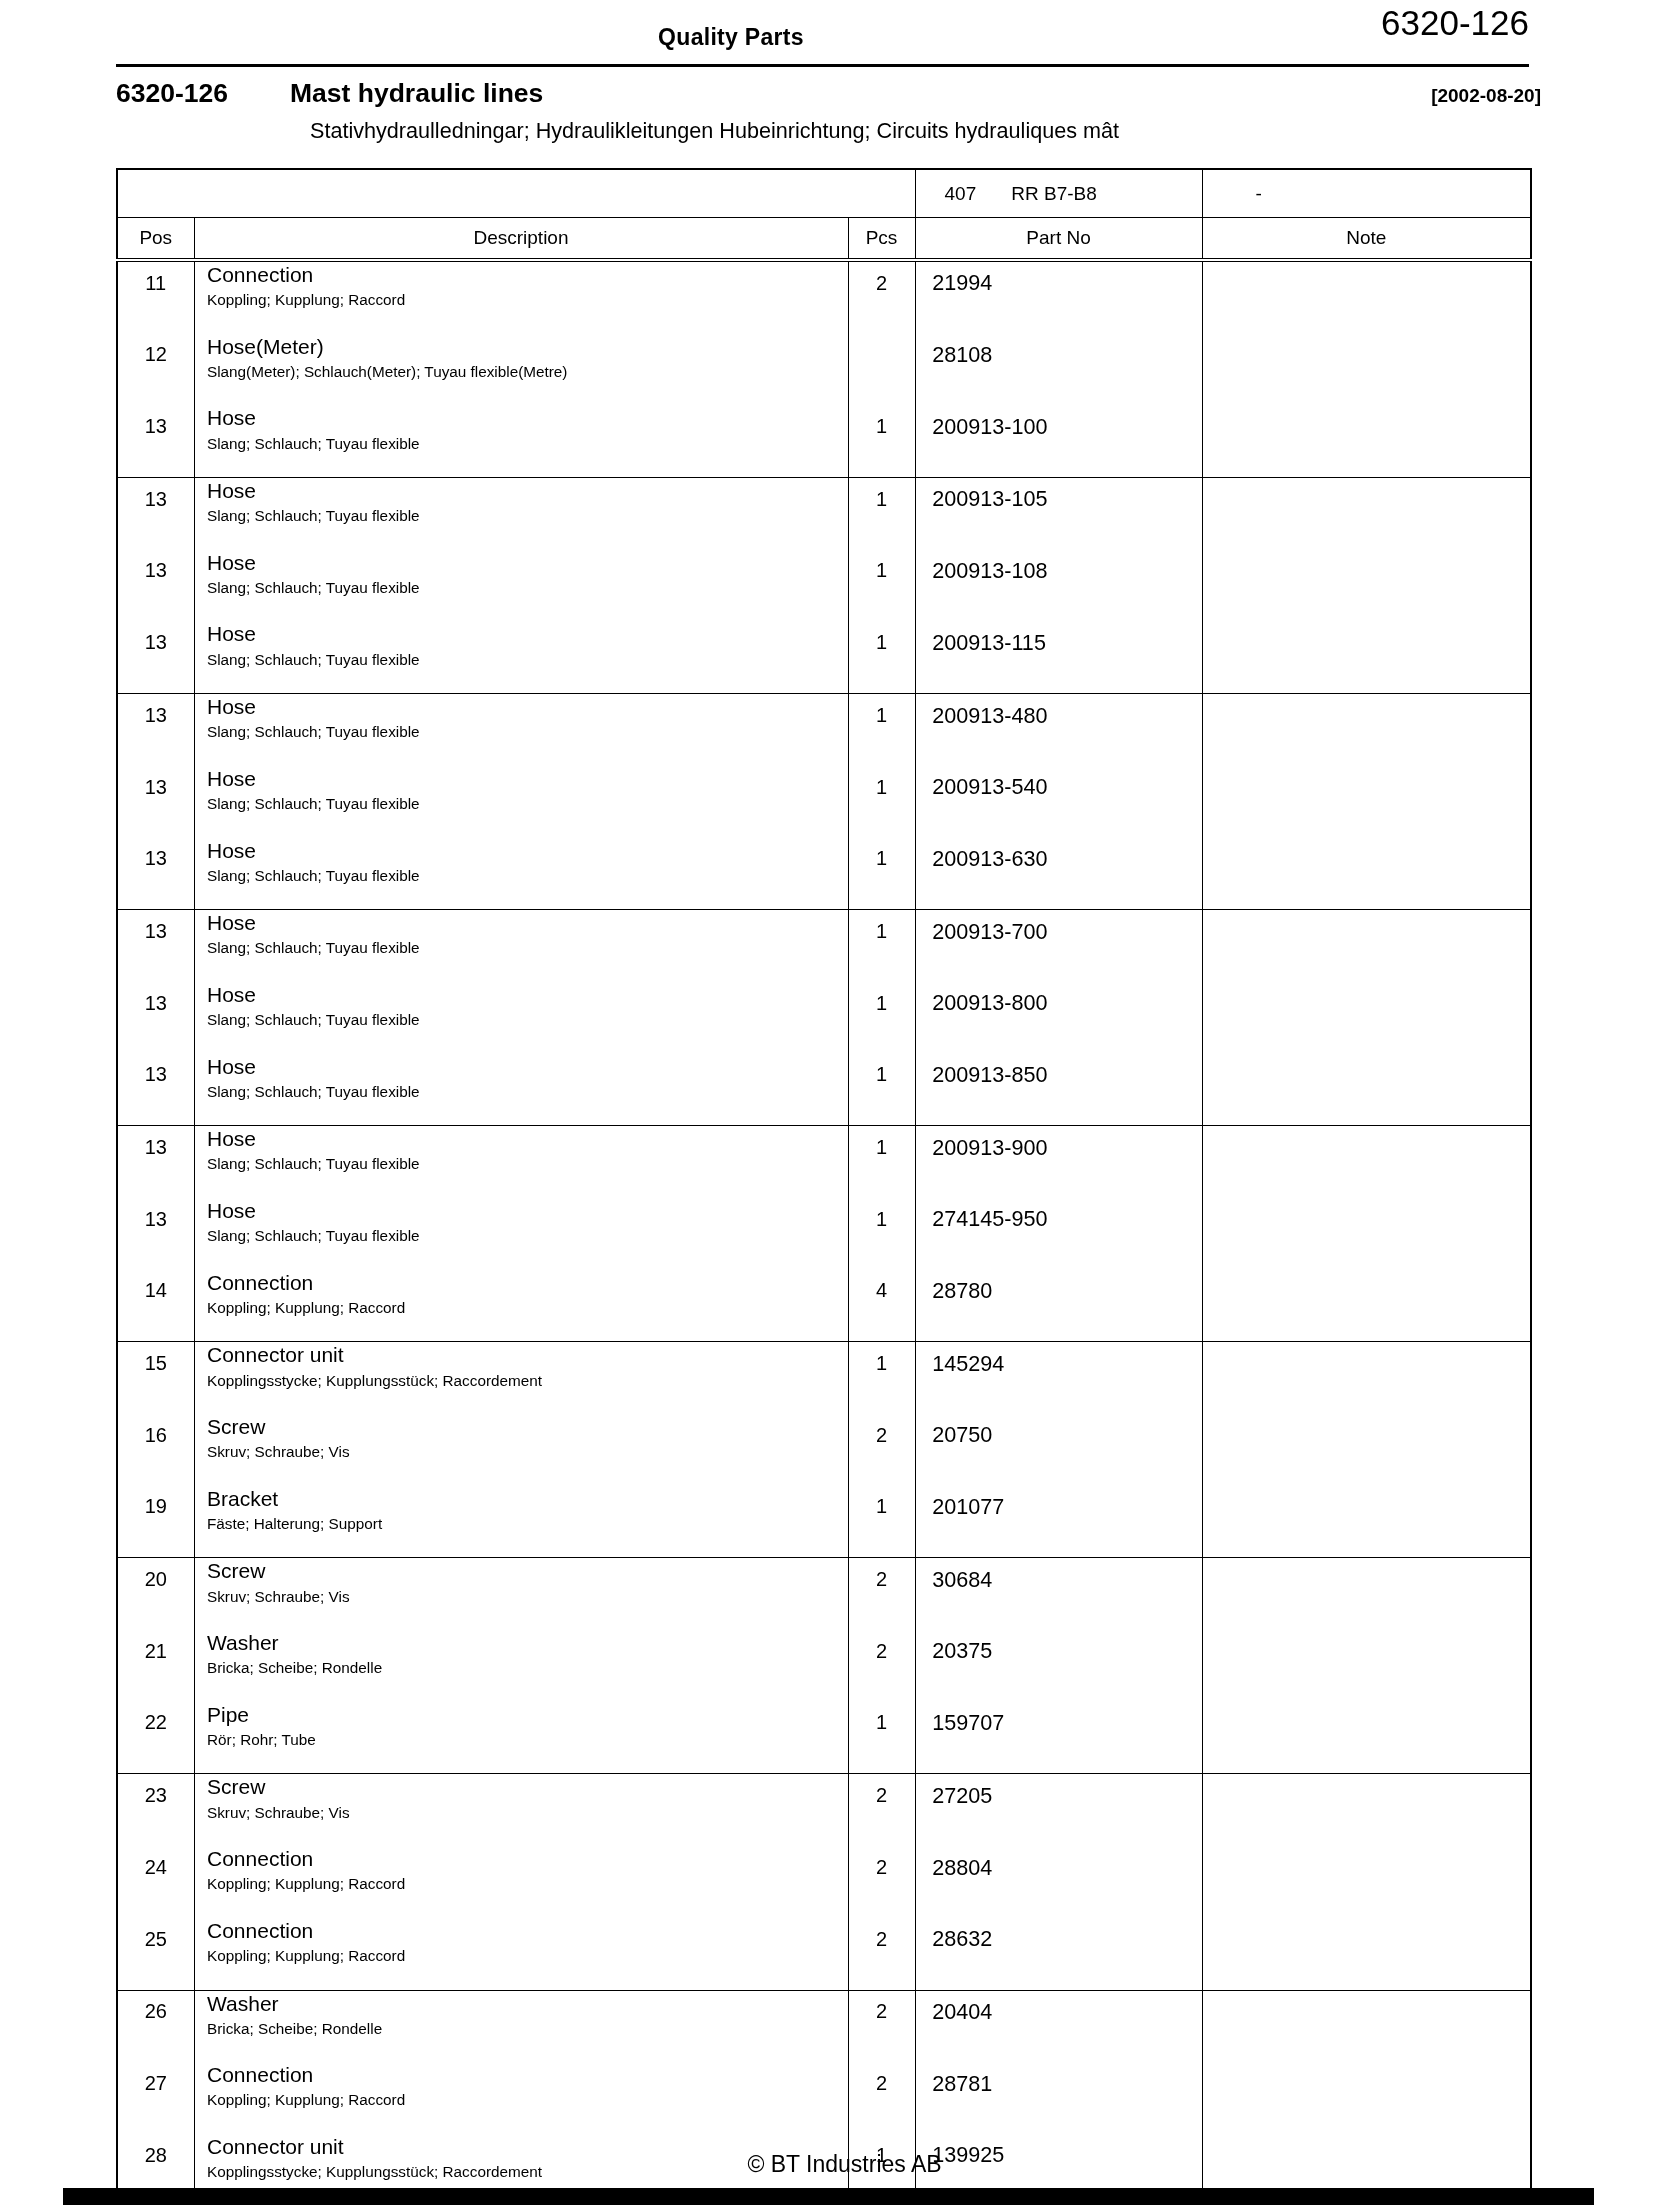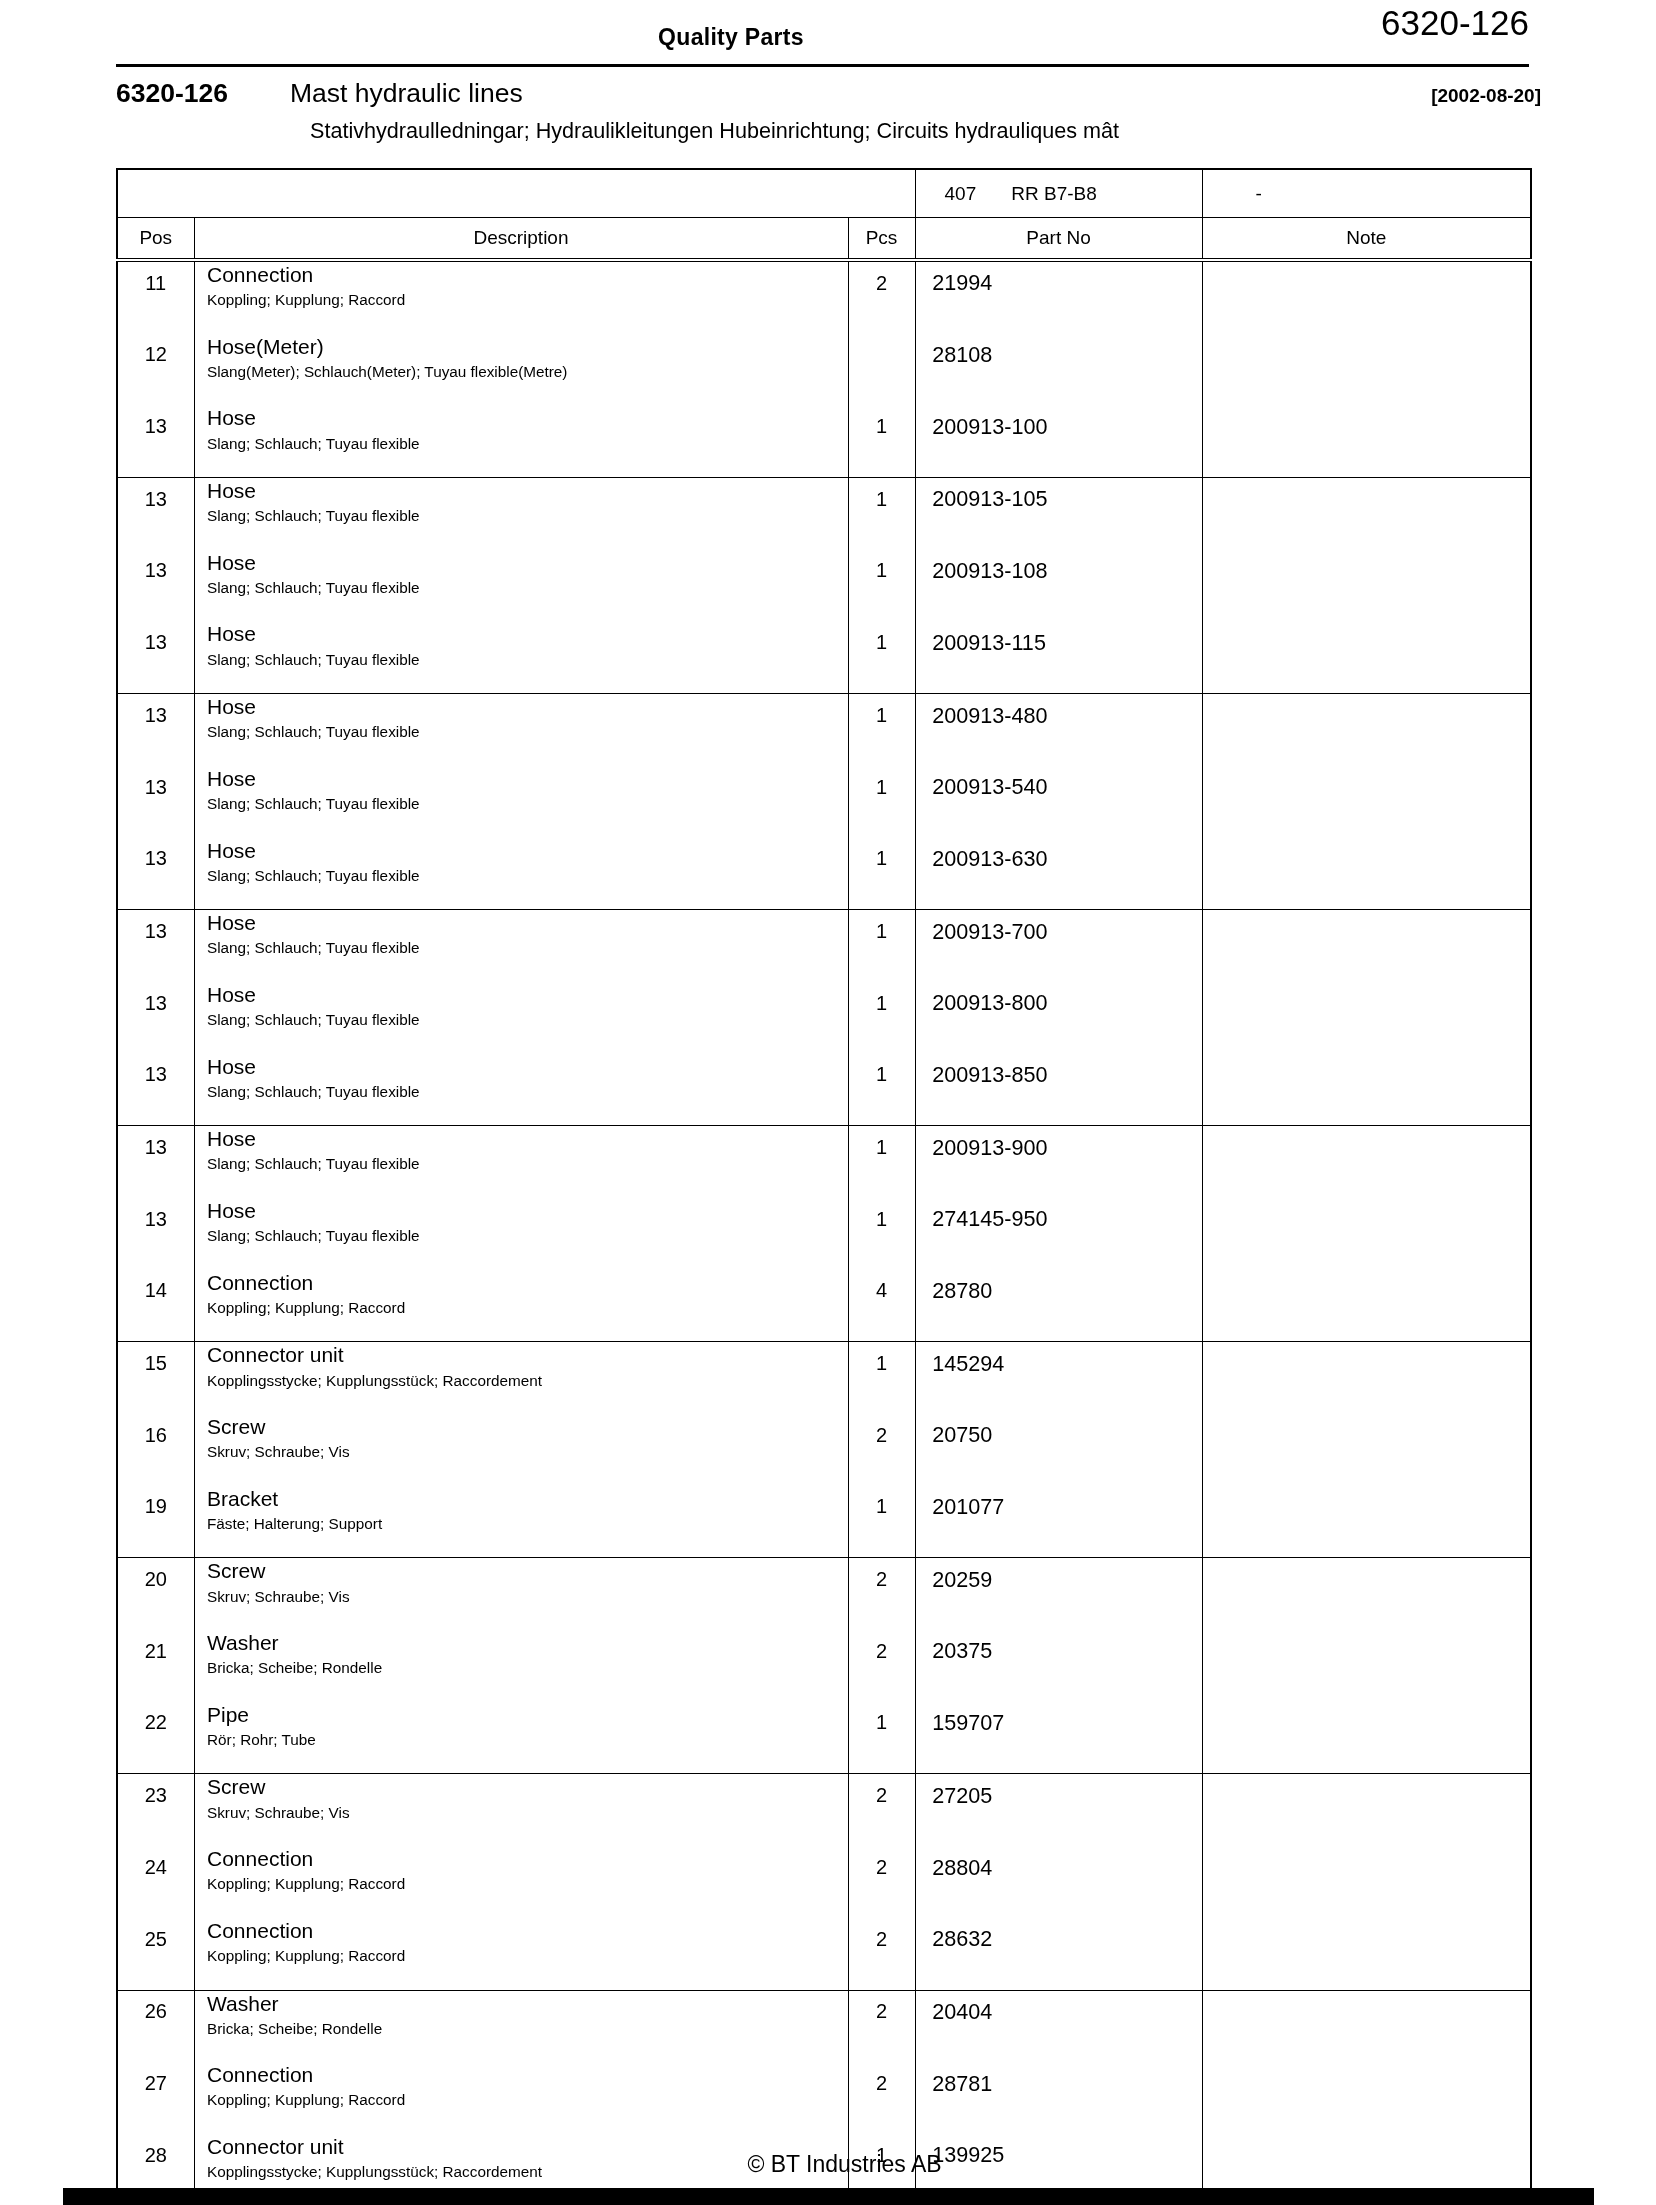--- a/index.html
+++ b/index.html
@@ -36,21 +36,21 @@
     border-top: 3.5px solid #000;
   }
   .title-code {
     position: absolute;
     top: 78px; left: 116px;
     font-size: 26.5px; font-weight: 700;
   }
   .title-name {
     position: absolute;
     top: 78px; left: 290px;
-    font-size: 26.5px; font-weight: 400; text-align: center;
+    font-size: 26.5px; font-weight: 700; text-align: center;
   }
   .title-date {
     position: absolute;
     top: 85px; right: 116px;
     font-size: 19px; font-weight: 700;
   }
   .subtitle {
     position: absolute;
     top: 118px; left: 290px;
     font-size: 21.6px;
@@ -344,21 +344,21 @@
     <td class="part">201077</td>
     <td class="note"></td>
   </tr>
       <tr class="part-row group-start">
     <td class="pos">20</td>
     <td class="desc">
       <div class="desc-main">Screw</div>
       <div class="desc-sub">Skruv; Schraube; Vis</div>
     </td>
     <td class="pcs">2</td>
-    <td class="part">20259</td>
+    <td class="part">30684</td>
     <td class="note"></td>
   </tr>
       <tr class="part-row">
     <td class="pos">21</td>
     <td class="desc">
       <div class="desc-main">Washer</div>
       <div class="desc-sub">Bricka; Scheibe; Rondelle</div>
     </td>
     <td class="pcs">2</td>
     <td class="part">20375</td>

